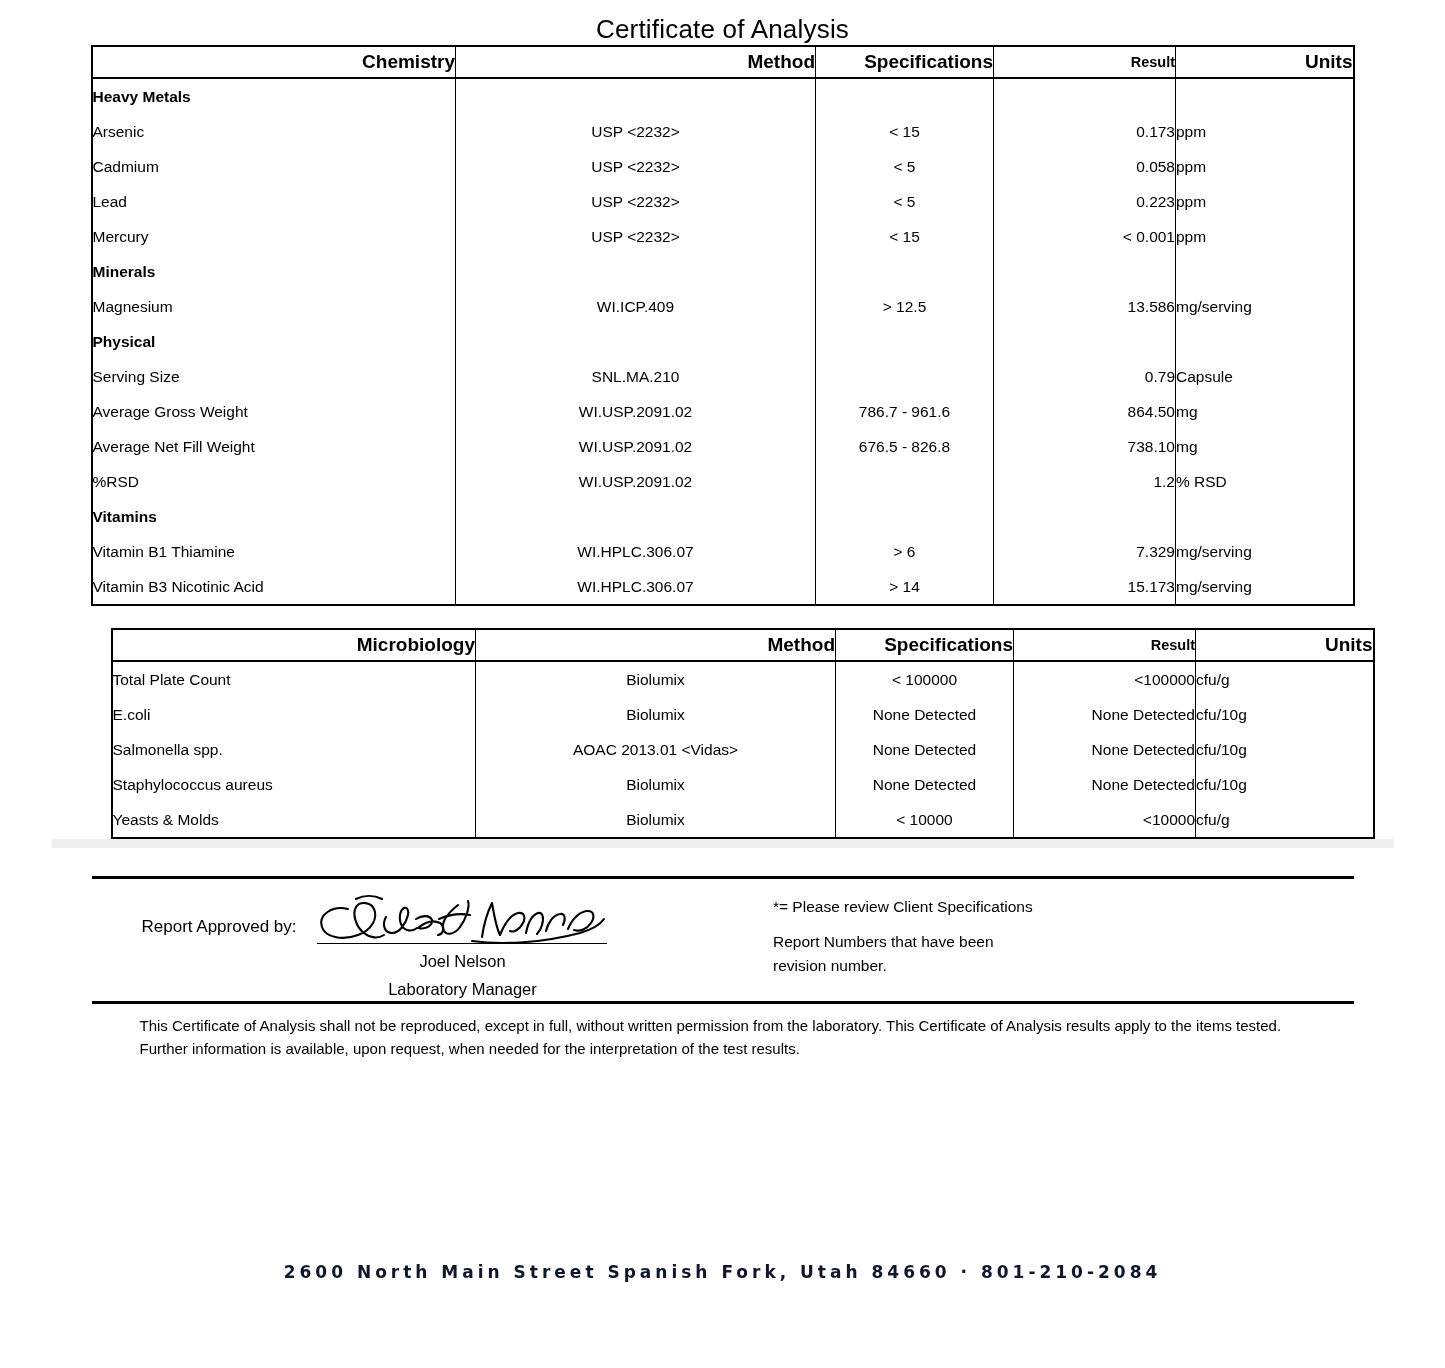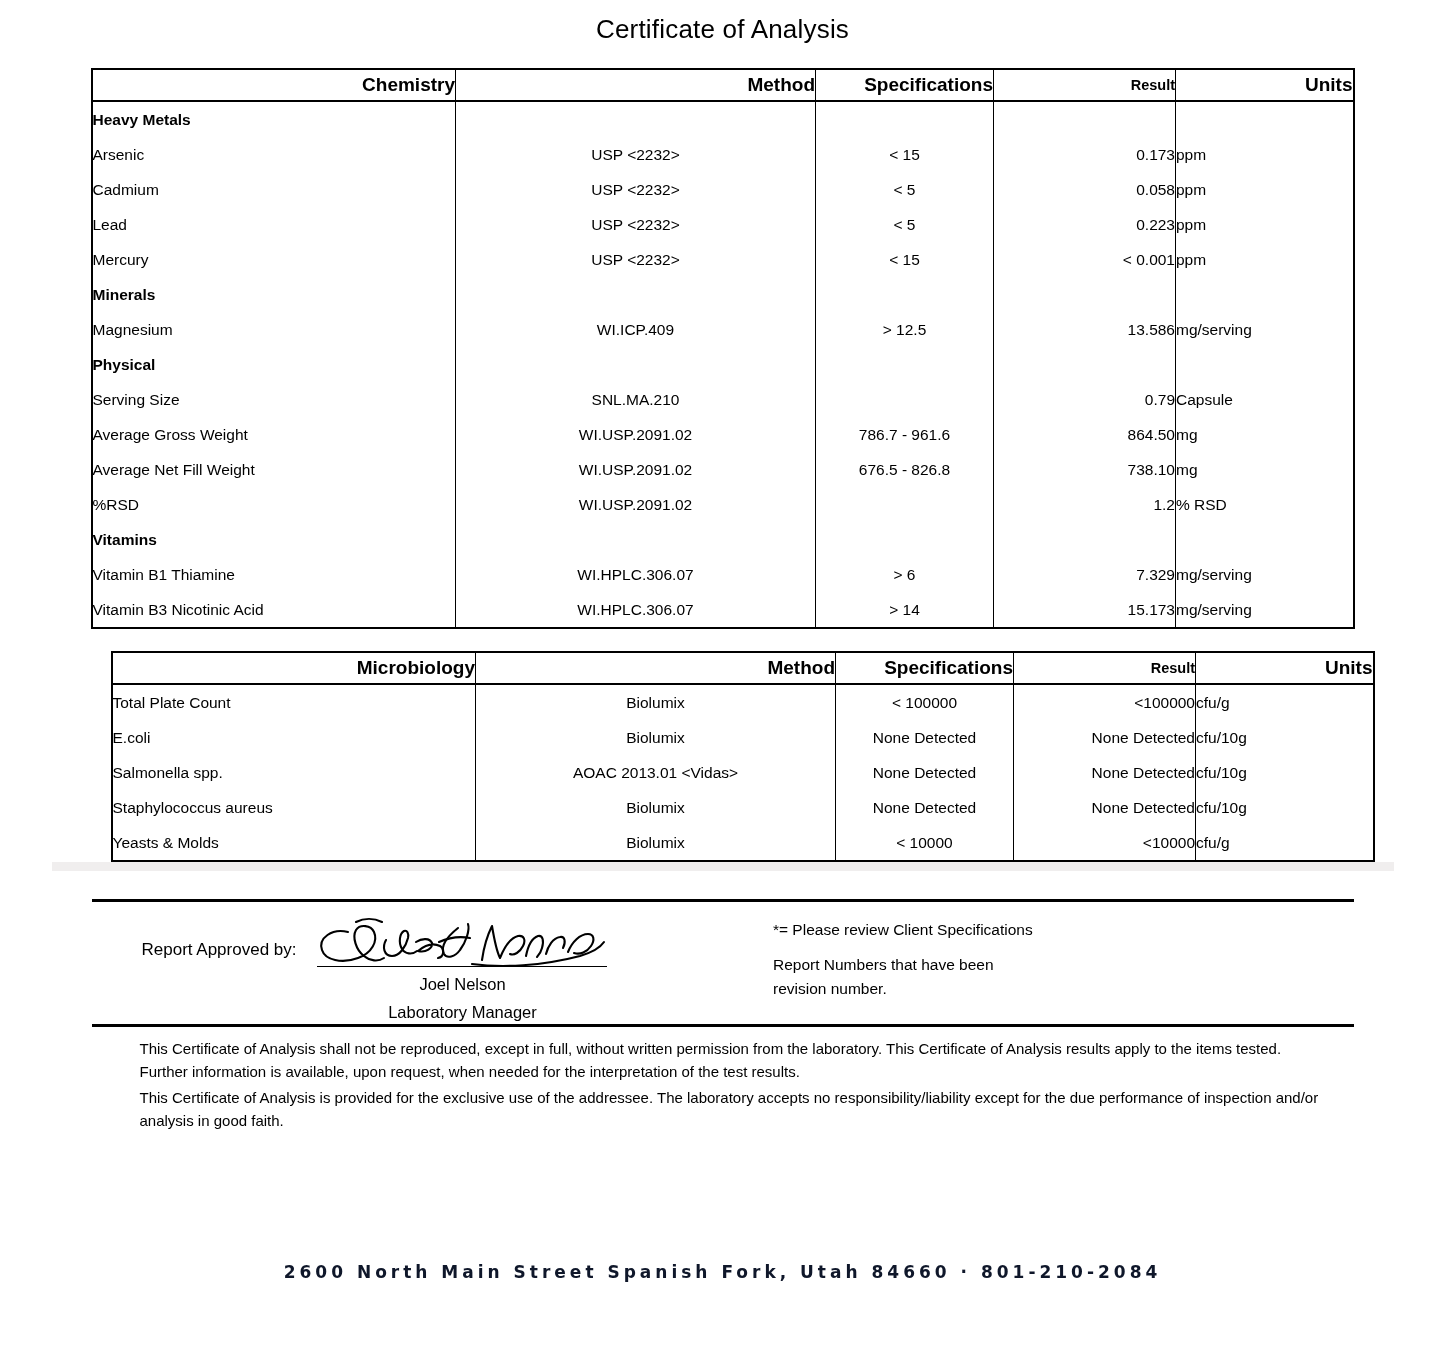--- a/index.html
+++ b/index.html
@@ -18,21 +18,21 @@
   .page {
     position: relative;
     width: 1445px;
     height: 1368px;
     box-sizing: border-box;
   }
   .doc-title {
     text-align: center;
     font-size: 26px;
     font-weight: 400;
-    margin: 14px 0 23px 0;
+    margin: 14px 0 0 0;
     letter-spacing: 0.2px;
   }
 
   
   table.coa {
     border-collapse: collapse;
     table-layout: fixed;
     margin: 0 auto;
     width: 1262px;
     border: 2px solid #000;
@@ -394,19 +394,18 @@
       <div class="approve-right">
         <div class="star-note">*= Please review Client Specifications</div>
         <div>Report Numbers that have been</div>
         <div>revision number.</div>
       </div>
     </div>
   </div>
 
   <div class="legal">
     <p>This Certificate of Analysis shall not be reproduced, except in full, without written permission from the laboratory. This Certificate of Analysis results apply to the items tested. Further information is available, upon request, when needed for the interpretation of the test results.</p>
-    <p>This Certificate of Analysis is provided for the exclusive use of the addressee. The laboratory accepts no responsibility/liability except for the due performance of inspection and/or analysis in good faith.</p>
   </div>
 
   <div class="footer-addr">2600 North Main Street Spanish Fork, Utah  84660 · 801-210-2084</div>
   <div class="page-num">Page 1 of 1</div>
 
 </div>
 
 </body></html>

